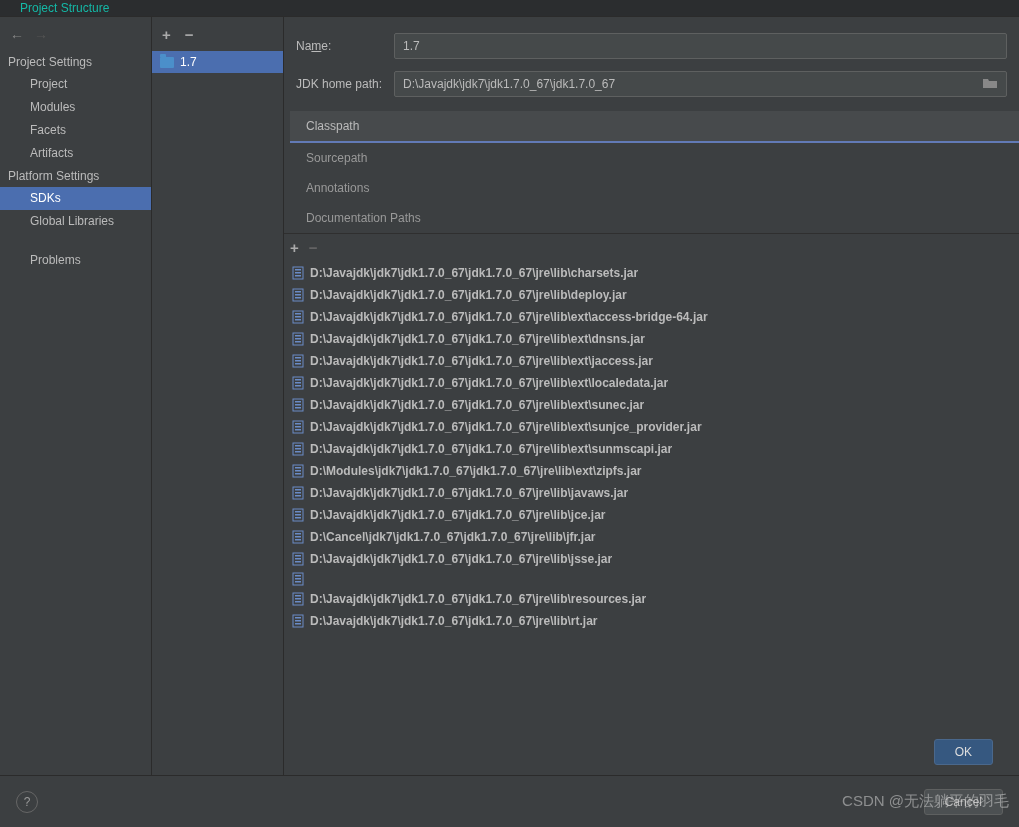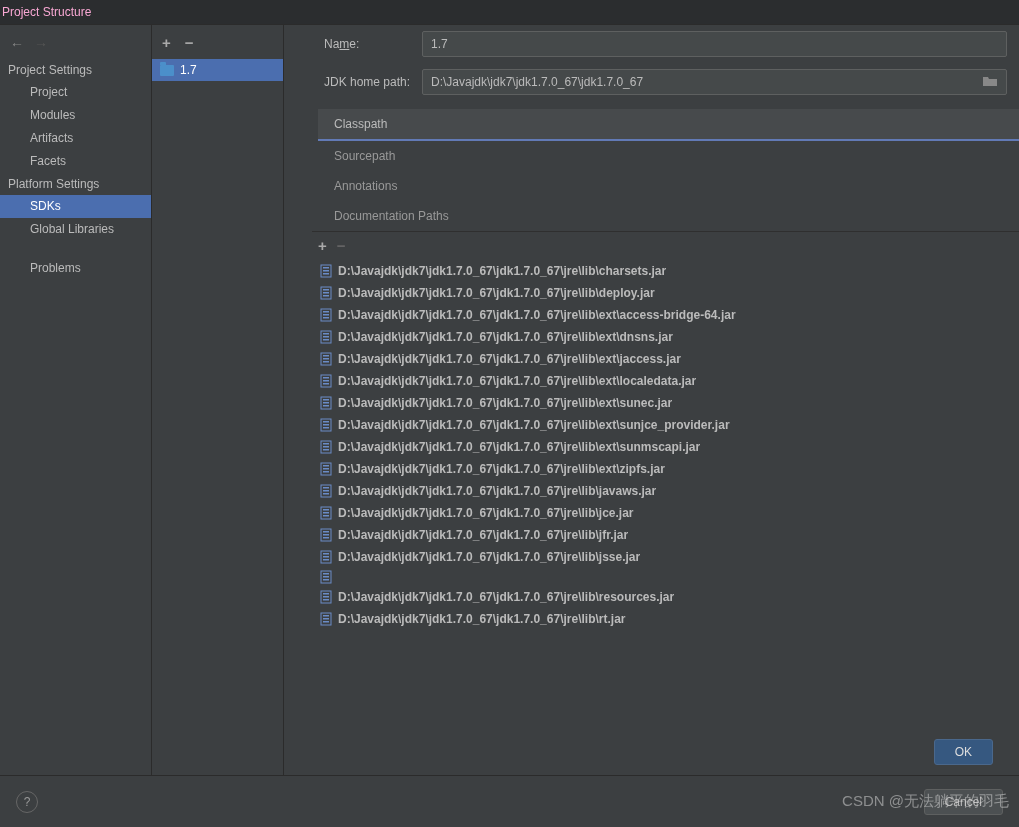--- a/index.html
+++ b/index.html
@@ -1,32 +1,32 @@
 <!DOCTYPE html>
 <html><head>
 <meta charset="utf-8">
 <style>
 * { box-sizing: border-box; margin: 0; padding: 0; font-family: "Segoe UI", Arial, sans-serif; font-size: 12px; }
 body { background: #3c3f41; color: #bbbbbb; width: 1019px; height: 827px; overflow: hidden; display: flex; flex-direction: column; }
-.titlebar { height: 24px; background: #2b2d2f; display: flex; align-items: center; padding: 0 2px; color: #f9a8d4; }
+.titlebar { height: 16px; background: #2b2d2f; display: flex; align-items: center; padding: 0 20px; color: #14b8a6; }
 .main { display: flex; flex: 1; min-height: 0; border-top: 1px solid #2b2b2b; }
 .left-panel { width: 152px; background: #3c3f41; display: flex; flex-direction: column; border-right: 1px solid #2b2b2b; }
 .nav-arrows { height: 34px; display: flex; align-items: center; padding: 0 10px; gap: 10px; }
 .arrow { color: #888; font-size: 14px; cursor: pointer; }
 .arrow.dis { color: #555; }
 .section-heading { padding: 4px 8px; color: #bbb; }
 .tree-item { padding: 4px 8px 4px 30px; color: #bbb; cursor: pointer; line-height: 15px; }
 .tree-item.selected { background: #4b6eaf; color: #fff; }
 .middle-panel { width: 132px; background: #3c3f41; border-right: 1px solid #2b2b2b; display: flex; flex-direction: column; }
 .mid-toolbar { height: 34px; display: flex; align-items: center; padding: 0 10px; gap: 14px; }
 .tool-btn { color: #aaa; font-size: 15px; font-weight: bold; cursor: pointer; }
 .sdk-item { height: 22px; display: flex; align-items: center; padding: 0 8px; gap: 6px; background: #4b6eaf; color: #fff; cursor: pointer; }
 .folder-icon { width: 14px; height: 11px; background: #4b8fca; border-radius: 1px; position: relative; flex-shrink: 0; }
 .folder-icon:before { content: ""; position: absolute; top: -3px; left: 0; width: 6px; height: 3px; background: #4b8fca; border-radius: 1px 1px 0 0; }
-.right-panel { flex: 1; background: #3c3f41; display: flex; flex-direction: column; padding-top: 0; margin-left: 28px; }
+.right-panel { flex: 1; background: #3c3f41; display: flex; flex-direction: column; padding-top: 10px; }
 .form-row { display: flex; align-items: center; padding: 6px 12px; gap: 10px; }
 .form-label { color: #bbb; min-width: 88px; }
 .form-label u { text-decoration: underline; }
 .form-input { flex: 1; background: #45494a; border: 1px solid #5e6060; color: #bbb; padding: 5px 8px; border-radius: 2px; }
 .path-wrap { flex: 1; display: flex; background: #45494a; border: 1px solid #5e6060; border-radius: 2px; align-items: center; }
 .path-wrap input { flex: 1; background: transparent; border: none; color: #bbb; padding: 5px 8px; outline: none; }
 .browse { padding: 0 8px; color: #888; cursor: pointer; font-size: 14px; }
 .tabs { display: flex; border-bottom: 1px solid #2f2f2f; margin-top: 8px; padding-left: 6px; gap: 0; flex-direction: column; }
 .tab { padding: 8px 16px; color: #999; cursor: pointer; }
 .tab.active { color: #bbb; border-bottom: 2px solid #627ab6; background: #474a4c; }
@@ -53,22 +53,22 @@
 
   <div class="left-panel">
     <div class="nav-arrows">
       <span class="arrow">←</span>
       <span class="arrow dis">→</span>
     </div>
     <div class="section-heading">Project Settings</div>
     <div id="project-items">
         <div class="tree-item">Project</div>
         <div class="tree-item">Modules</div>
+        <div class="tree-item">Facets</div>
         <div class="tree-item">Artifacts</div>
-        <div class="tree-item">Facets</div>
       </div>
     <div class="section-heading">Platform Settings</div>
     <div id="platform-items">
         <div class="tree-item selected">SDKs</div>
         <div class="tree-item">Global Libraries</div>
       </div>
     <div style="height:16px"></div>
     <div class="tree-item">Problems</div>
   </div>
 
@@ -216,21 +216,21 @@
         </div>
         <div class="cls-row">
           <span class="jar-icon">
             <svg width="12" height="14" viewBox="0 0 12 14">
               <rect x="1" y="1" width="10" height="12" fill="none" stroke="#6a8cc7" stroke-width="1"></rect>
               <rect x="3" y="3" width="6" height="1.5" fill="#6a8cc7"></rect>
               <rect x="3" y="6" width="6" height="1.5" fill="#6a8cc7"></rect>
               <rect x="3" y="9" width="6" height="1.5" fill="#6a8cc7"></rect>
             </svg>
           </span>
-          <span>D:\Javajdk\jdk7\jdk1.7.0_67\jdk1.7.0_67\jre\lib\ext\zipfs.jar</span>
+          <span>D:\Modules\jdk7\jdk1.7.0_67\jdk1.7.0_67\jre\lib\ext\zipfs.jar</span>
         </div>
         <div class="cls-row">
           <span class="jar-icon">
             <svg width="12" height="14" viewBox="0 0 12 14">
               <rect x="1" y="1" width="10" height="12" fill="none" stroke="#6a8cc7" stroke-width="1"></rect>
               <rect x="3" y="3" width="6" height="1.5" fill="#6a8cc7"></rect>
               <rect x="3" y="6" width="6" height="1.5" fill="#6a8cc7"></rect>
               <rect x="3" y="9" width="6" height="1.5" fill="#6a8cc7"></rect>
             </svg>
           </span>
@@ -249,21 +249,21 @@
         </div>
         <div class="cls-row">
           <span class="jar-icon">
             <svg width="12" height="14" viewBox="0 0 12 14">
               <rect x="1" y="1" width="10" height="12" fill="none" stroke="#6a8cc7" stroke-width="1"></rect>
               <rect x="3" y="3" width="6" height="1.5" fill="#6a8cc7"></rect>
               <rect x="3" y="6" width="6" height="1.5" fill="#6a8cc7"></rect>
               <rect x="3" y="9" width="6" height="1.5" fill="#6a8cc7"></rect>
             </svg>
           </span>
-          <span>D:\Javajdk\jdk7\jdk1.7.0_67\jdk1.7.0_67\jre\lib\jfr.jar</span>
+          <span>D:\Cancel\jdk7\jdk1.7.0_67\jdk1.7.0_67\jre\lib\jfr.jar</span>
         </div>
         <div class="cls-row">
           <span class="jar-icon">
             <svg width="12" height="14" viewBox="0 0 12 14">
               <rect x="1" y="1" width="10" height="12" fill="none" stroke="#6a8cc7" stroke-width="1"></rect>
               <rect x="3" y="3" width="6" height="1.5" fill="#6a8cc7"></rect>
               <rect x="3" y="6" width="6" height="1.5" fill="#6a8cc7"></rect>
               <rect x="3" y="9" width="6" height="1.5" fill="#6a8cc7"></rect>
             </svg>
           </span>

